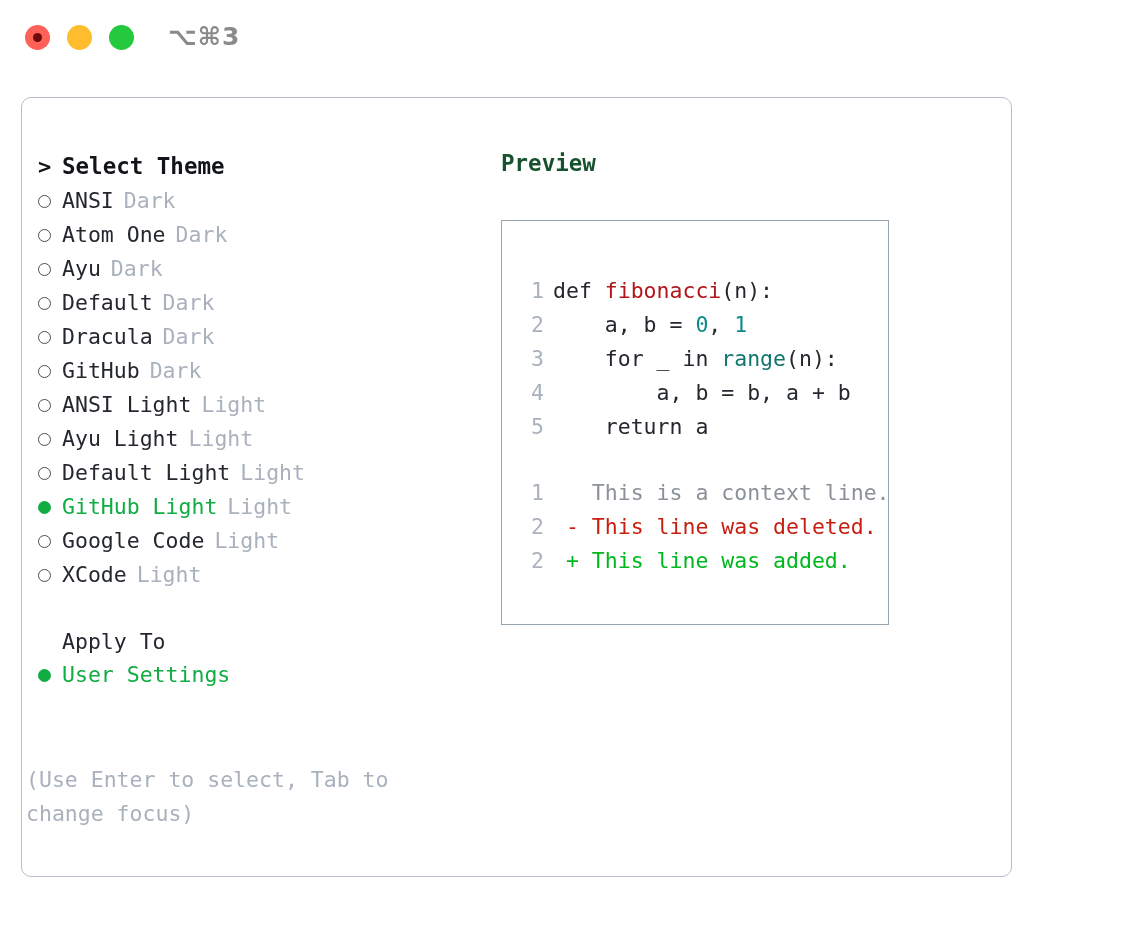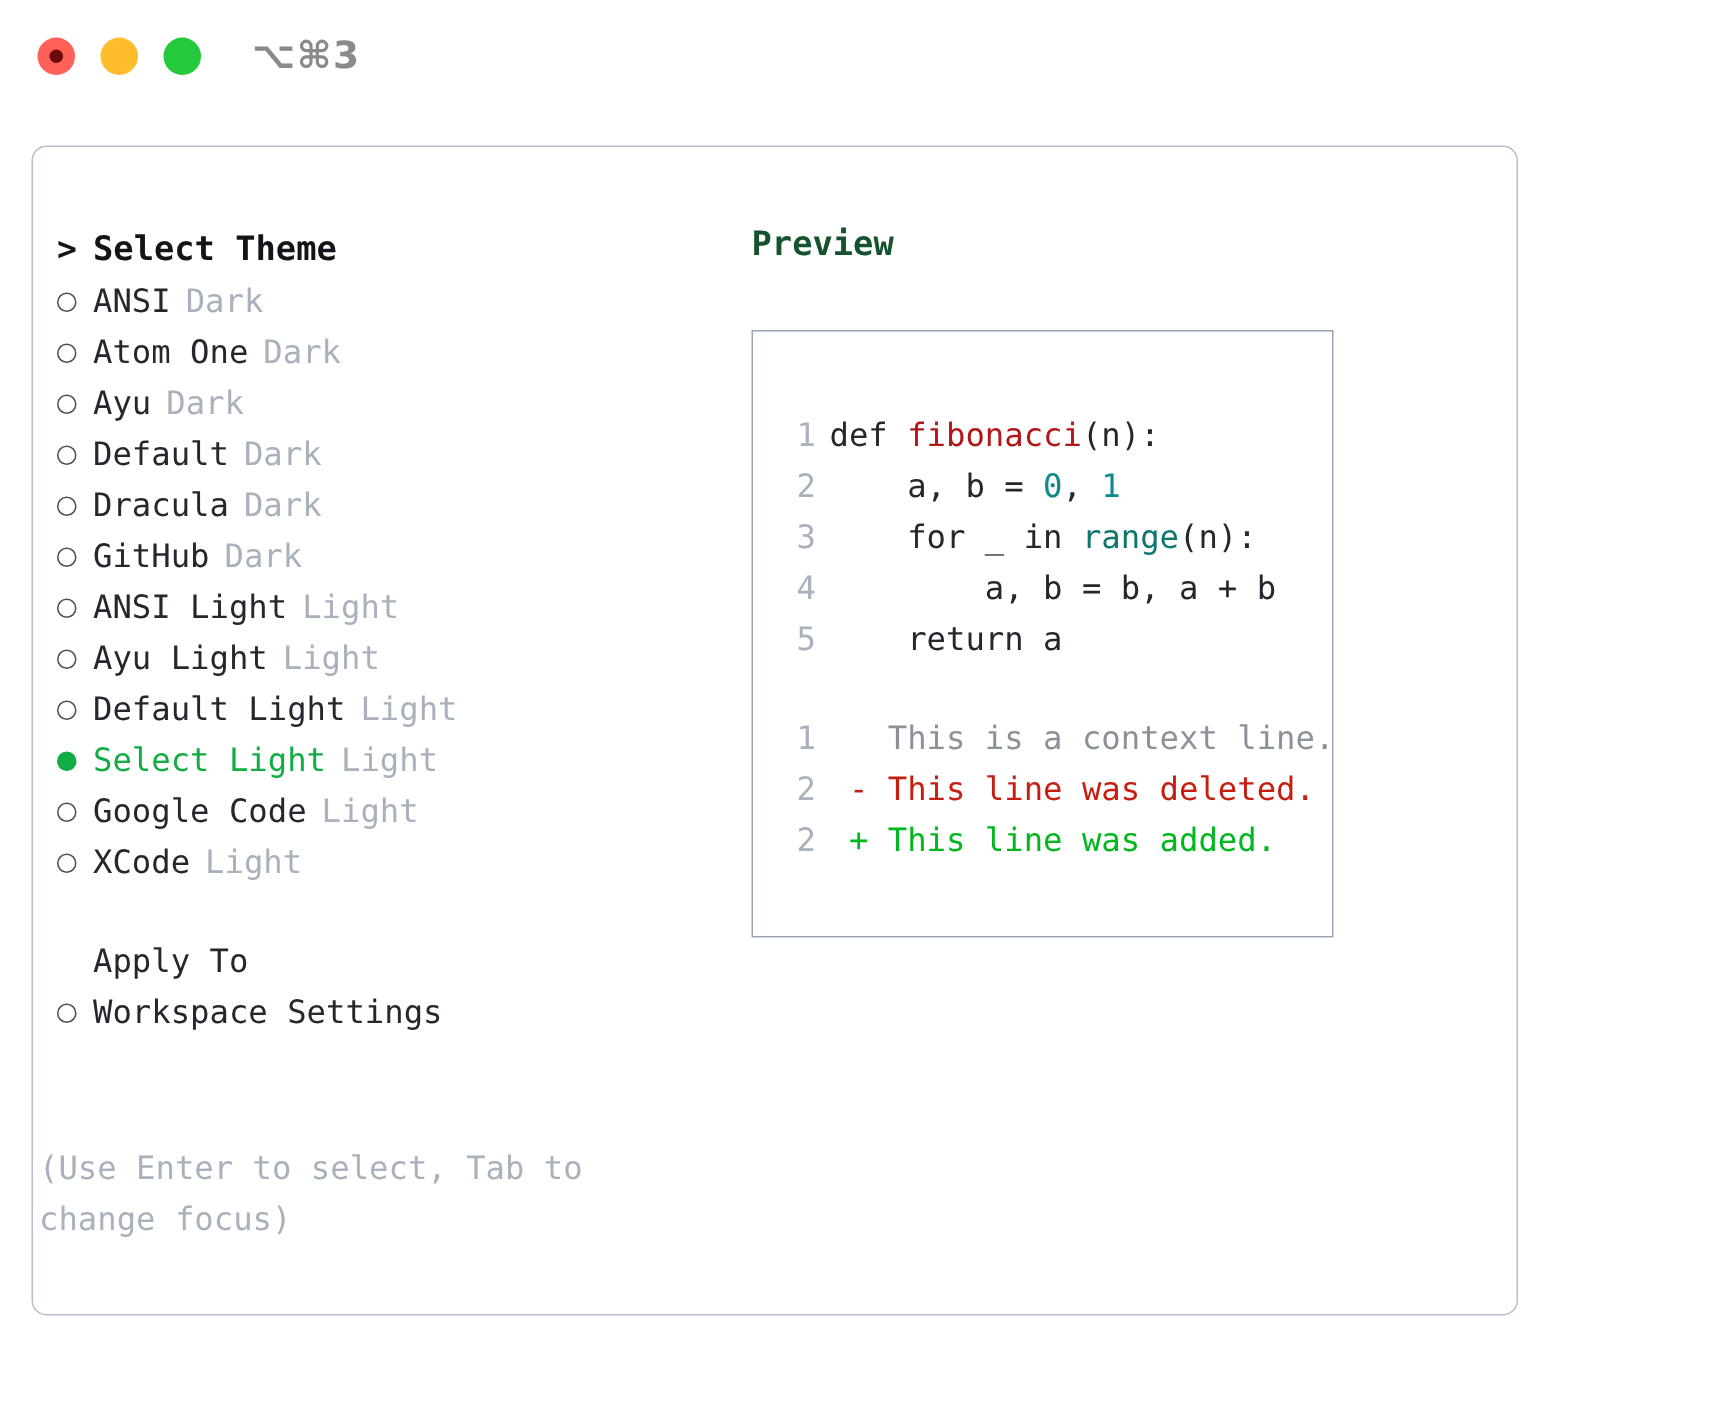--- a/index.html
+++ b/index.html
@@ -231,31 +231,31 @@
         <div id="theme-items">
             <div class="row"><span class="marker"><span class="marker-dot"></span></span><span class="label">ANSI</span><span class="tag">Dark</span></div>
             <div class="row"><span class="marker"><span class="marker-dot"></span></span><span class="label">Atom One</span><span class="tag">Dark</span></div>
             <div class="row"><span class="marker"><span class="marker-dot"></span></span><span class="label">Ayu</span><span class="tag">Dark</span></div>
             <div class="row"><span class="marker"><span class="marker-dot"></span></span><span class="label">Default</span><span class="tag">Dark</span></div>
             <div class="row"><span class="marker"><span class="marker-dot"></span></span><span class="label">Dracula</span><span class="tag">Dark</span></div>
             <div class="row"><span class="marker"><span class="marker-dot"></span></span><span class="label">GitHub</span><span class="tag">Dark</span></div>
             <div class="row"><span class="marker"><span class="marker-dot"></span></span><span class="label">ANSI Light</span><span class="tag">Light</span></div>
             <div class="row"><span class="marker"><span class="marker-dot"></span></span><span class="label">Ayu Light</span><span class="tag">Light</span></div>
             <div class="row"><span class="marker"><span class="marker-dot"></span></span><span class="label">Default Light</span><span class="tag">Light</span></div>
-            <div class="row"><span class="marker"><span class="marker-dot filled"></span></span><span class="label selected">Select Light</span><span class="tag">Light</span></div>
+            <div class="row"><span class="marker"><span class="marker-dot filled"></span></span><span class="label selected">GitHub Light</span><span class="tag">Light</span></div>
             <div class="row"><span class="marker"><span class="marker-dot"></span></span><span class="label">Google Code</span><span class="tag">Light</span></div>
             <div class="row"><span class="marker"><span class="marker-dot"></span></span><span class="label">XCode</span><span class="tag">Light</span></div>
           </div>
 
         <div class="section-gap"></div>
 
         <div class="apply-header">Apply To</div>
 
         <div id="apply-items">
-            <div class="row"><span class="marker"><span class="marker-dot"></span></span><span class="label">Workspace Settings</span></div>
+            <div class="row"><span class="marker"><span class="marker-dot filled"></span></span><span class="label selected">User Settings</span></div>
           </div>
       </div>
 
       <div class="hint">(Use Enter to select, Tab to change focus)</div>
 
       <div class="right-col">
         <div class="preview-title">Preview</div>
         <div class="preview-box">
           <div class="code" id="code-block"><span class="code-line"><span class="ln">1</span><span class="tok-plain">def </span><span class="tok-func">fibonacci</span><span class="tok-plain">(n):</span></span><span class="code-line"><span class="ln">2</span><span class="tok-plain">    a, b = </span><span class="tok-num">0</span><span class="tok-plain">, </span><span class="tok-num">1</span></span><span class="code-line"><span class="ln">3</span><span class="tok-plain">    for _ in </span><span class="tok-call">range</span><span class="tok-plain">(n):</span></span><span class="code-line"><span class="ln">4</span><span class="tok-plain">        a, b = b, a + b</span></span><span class="code-line"><span class="ln">5</span><span class="tok-plain">    return a</span></span><span class="blank-line"></span><span class="code-line"><span class="ln">1</span><span class="tok-ctx">  </span><span class="tok-ctx"> This is a context line.</span></span><span class="code-line"><span class="ln">2</span><span class="tok-del"> -</span><span class="tok-del"> This line was deleted.</span></span><span class="code-line"><span class="ln">2</span><span class="tok-add"> +</span><span class="tok-add"> This line was added.</span></span></div>
         </div>

